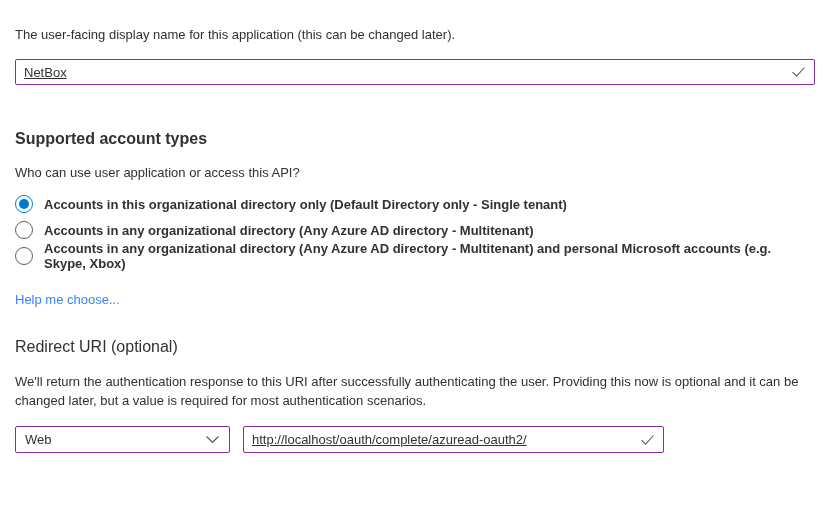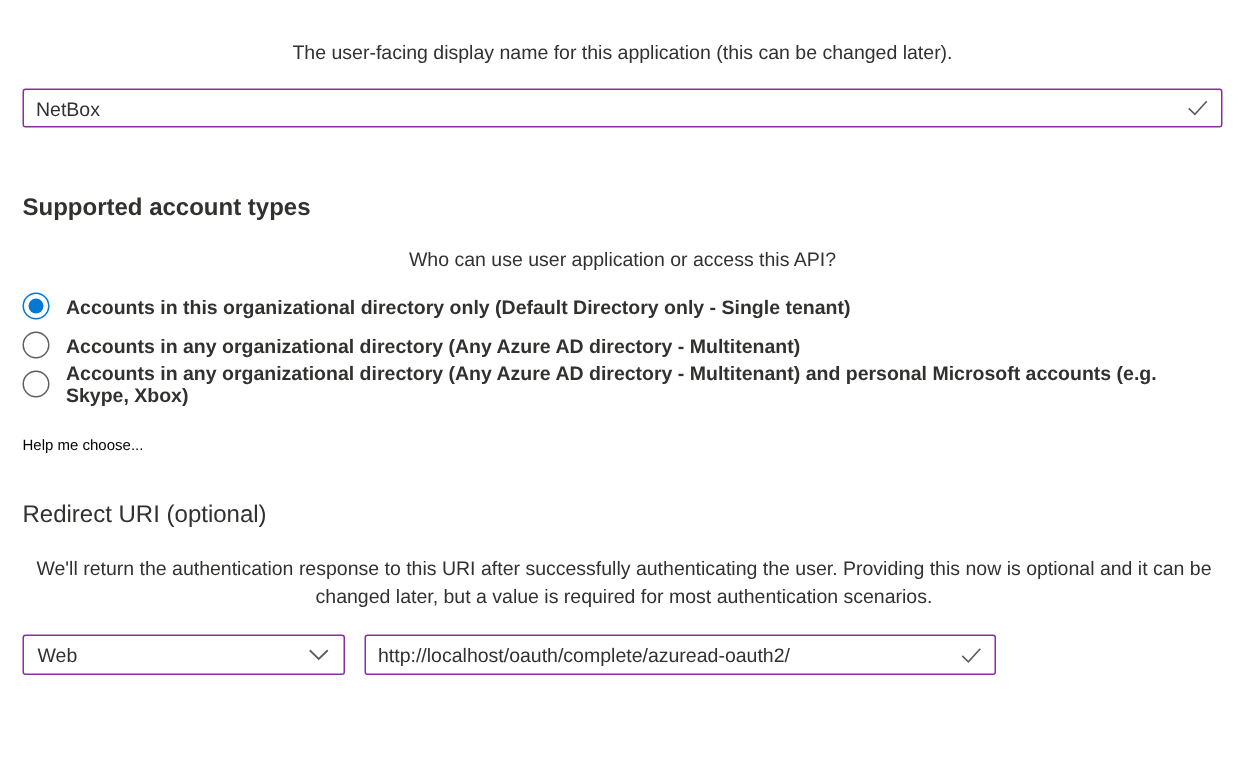--- a/index.html
+++ b/index.html
@@ -20,32 +20,32 @@
     margin: 0;
     line-height: 20px;
   }
   .required-marker { color: #e81123; margin-right: 5px; font-size: 14px; }
 
   .desc {
     font-size: 13px;
     line-height: 19px;
     color: #323130;
     margin: 0;
-    text-align: center;
   }
 
   
   .input-wrap {
     display: flex;
     align-items: center;
     height: 26px;
     border: 1px solid #8a2da5;
     border-radius: 2px;
     background: #ffffff;
     padding: 0 8px;
+    text-decoration: underline;
   }
   .input-wrap input {
     flex: 1 1 auto;
     border: none;
     outline: none;
     background: transparent;
     font-family: "Liberation Sans", sans-serif;
     font-size: 13px;
     color: #323130;
     padding: 0;
@@ -83,22 +83,22 @@
     position: absolute;
     left: 3px; top: 3px; right: 3px; bottom: 3px;
     border-radius: 50%;
     background: #0078d4;
   }
   .radio-label { font-size: 13px; margin-left: 11px; color: #323130; }
 
   .help-link {
     display: inline-block;
     margin-top: 23px;
-    font-size: 10px;
-    color: #000000;
+    font-size: 13px;
+    color: #3b82f6;
     text-decoration: none;
     cursor: pointer;
   }
 
   
   .redirect-title { margin-top: 29px; }
   .redirect-desc { margin-top: 15px; width: 802px; }
   .redirect-row { margin-top: 16px; display: flex; align-items: center; }
   .platform-select {
     display: flex;

